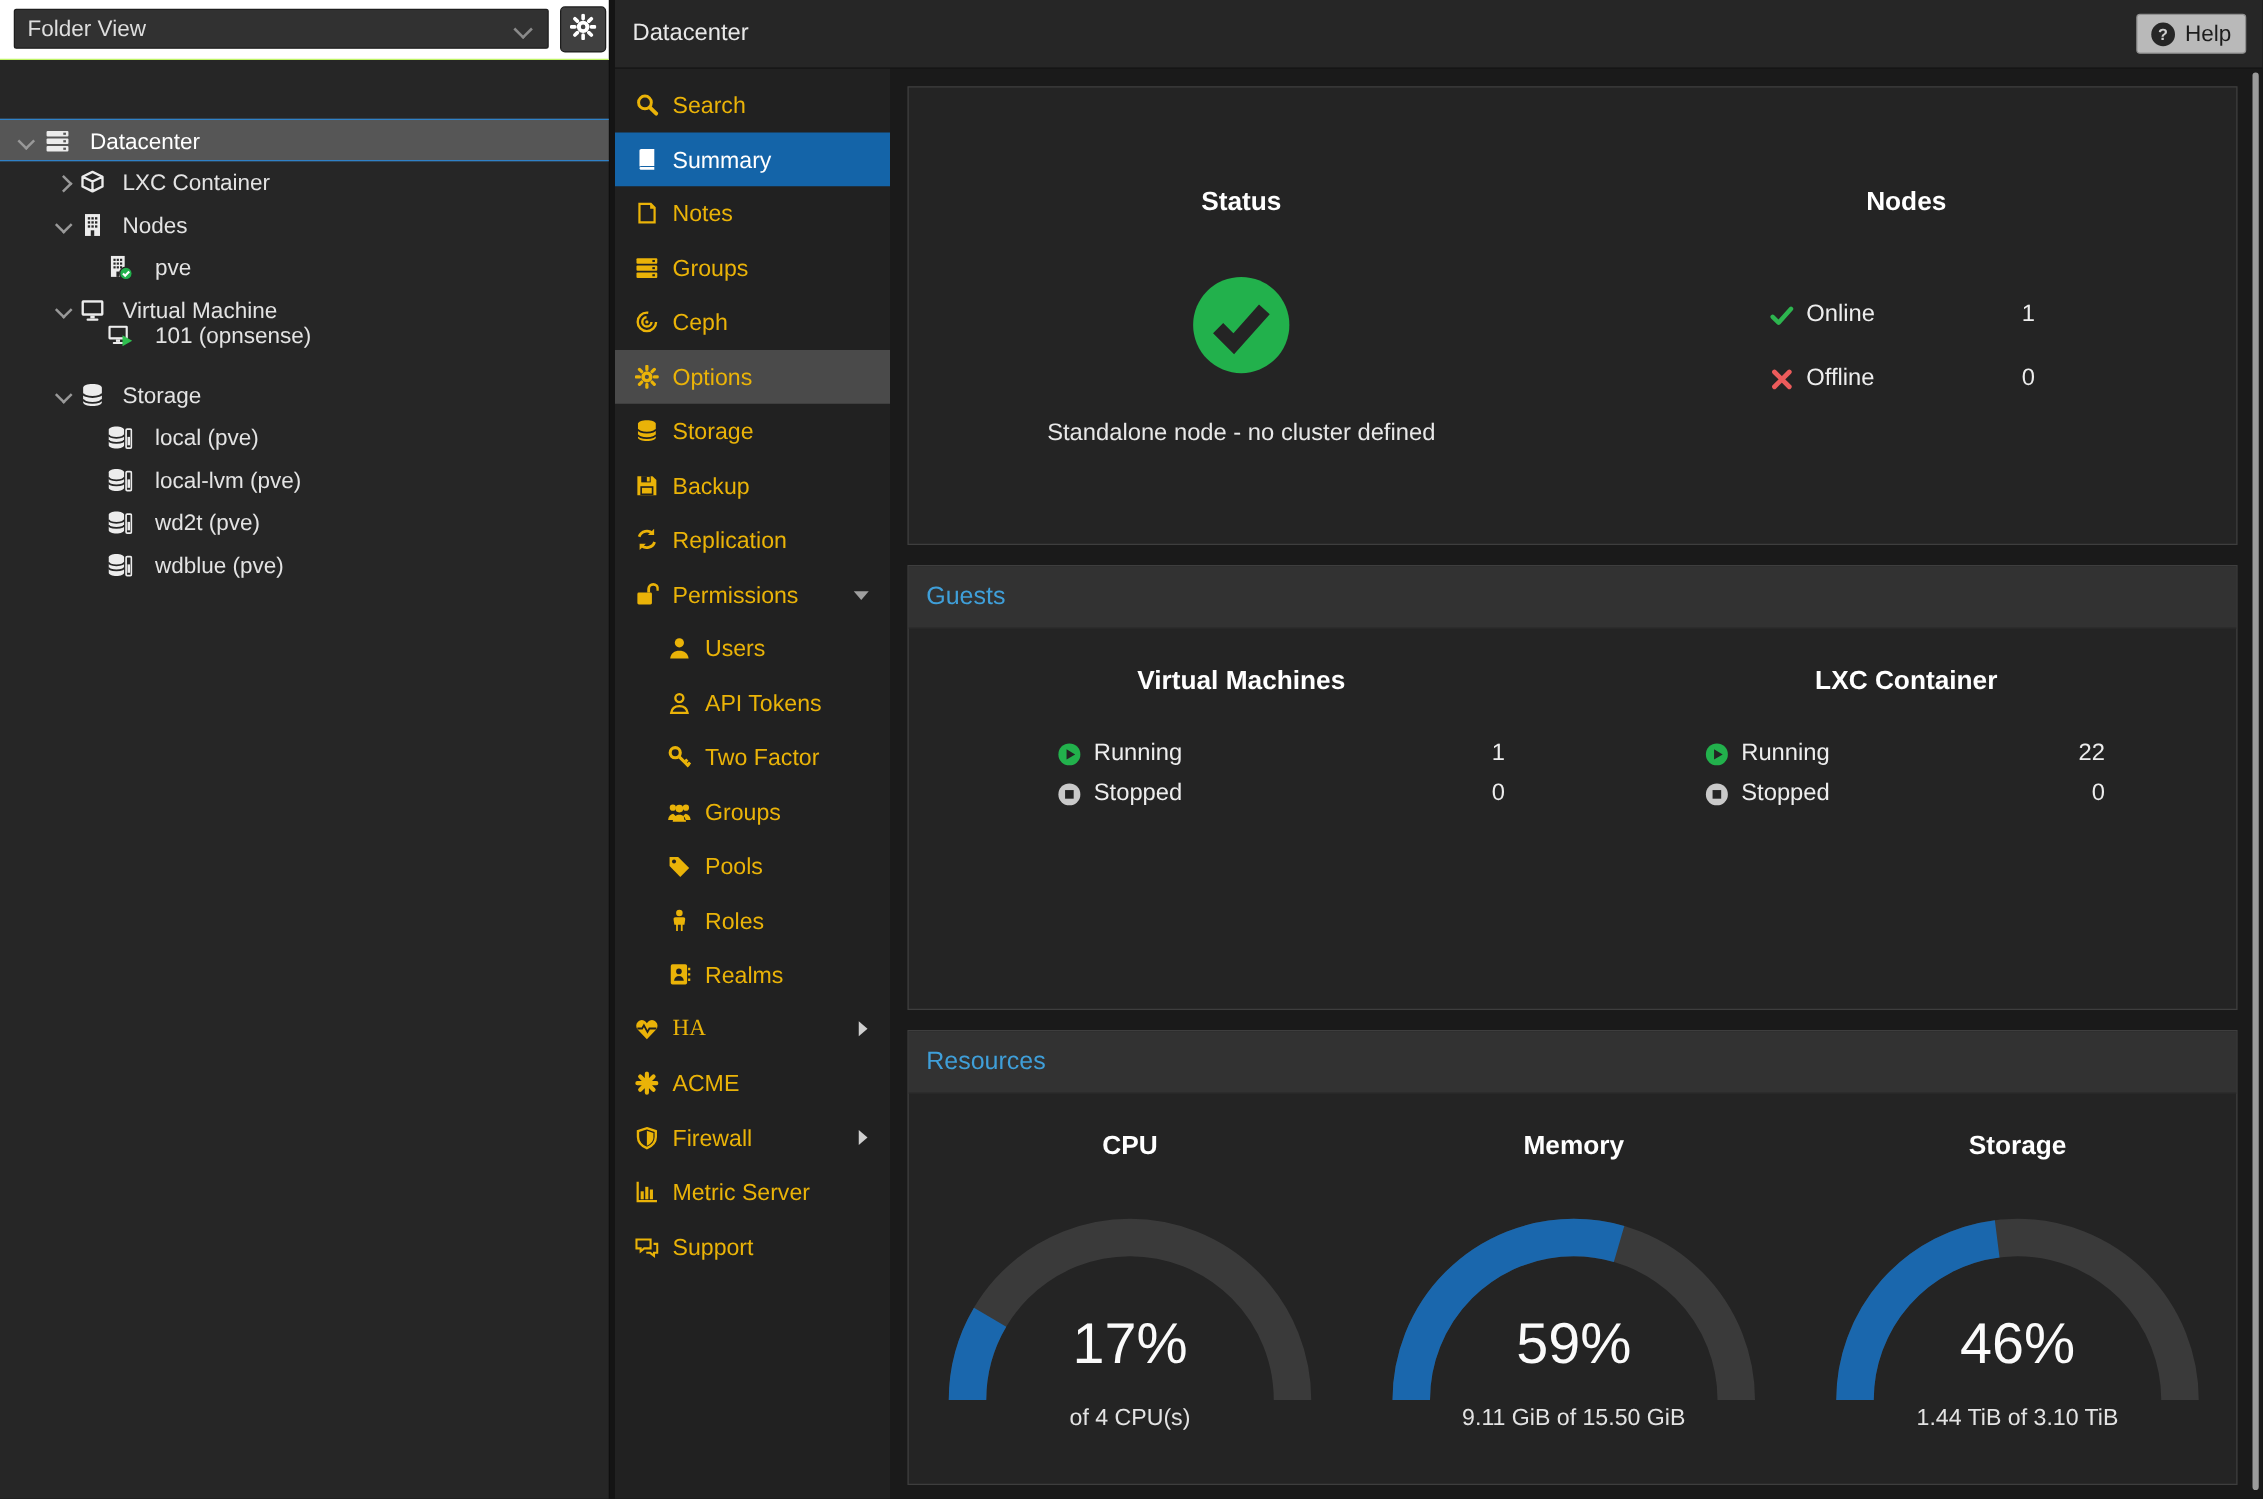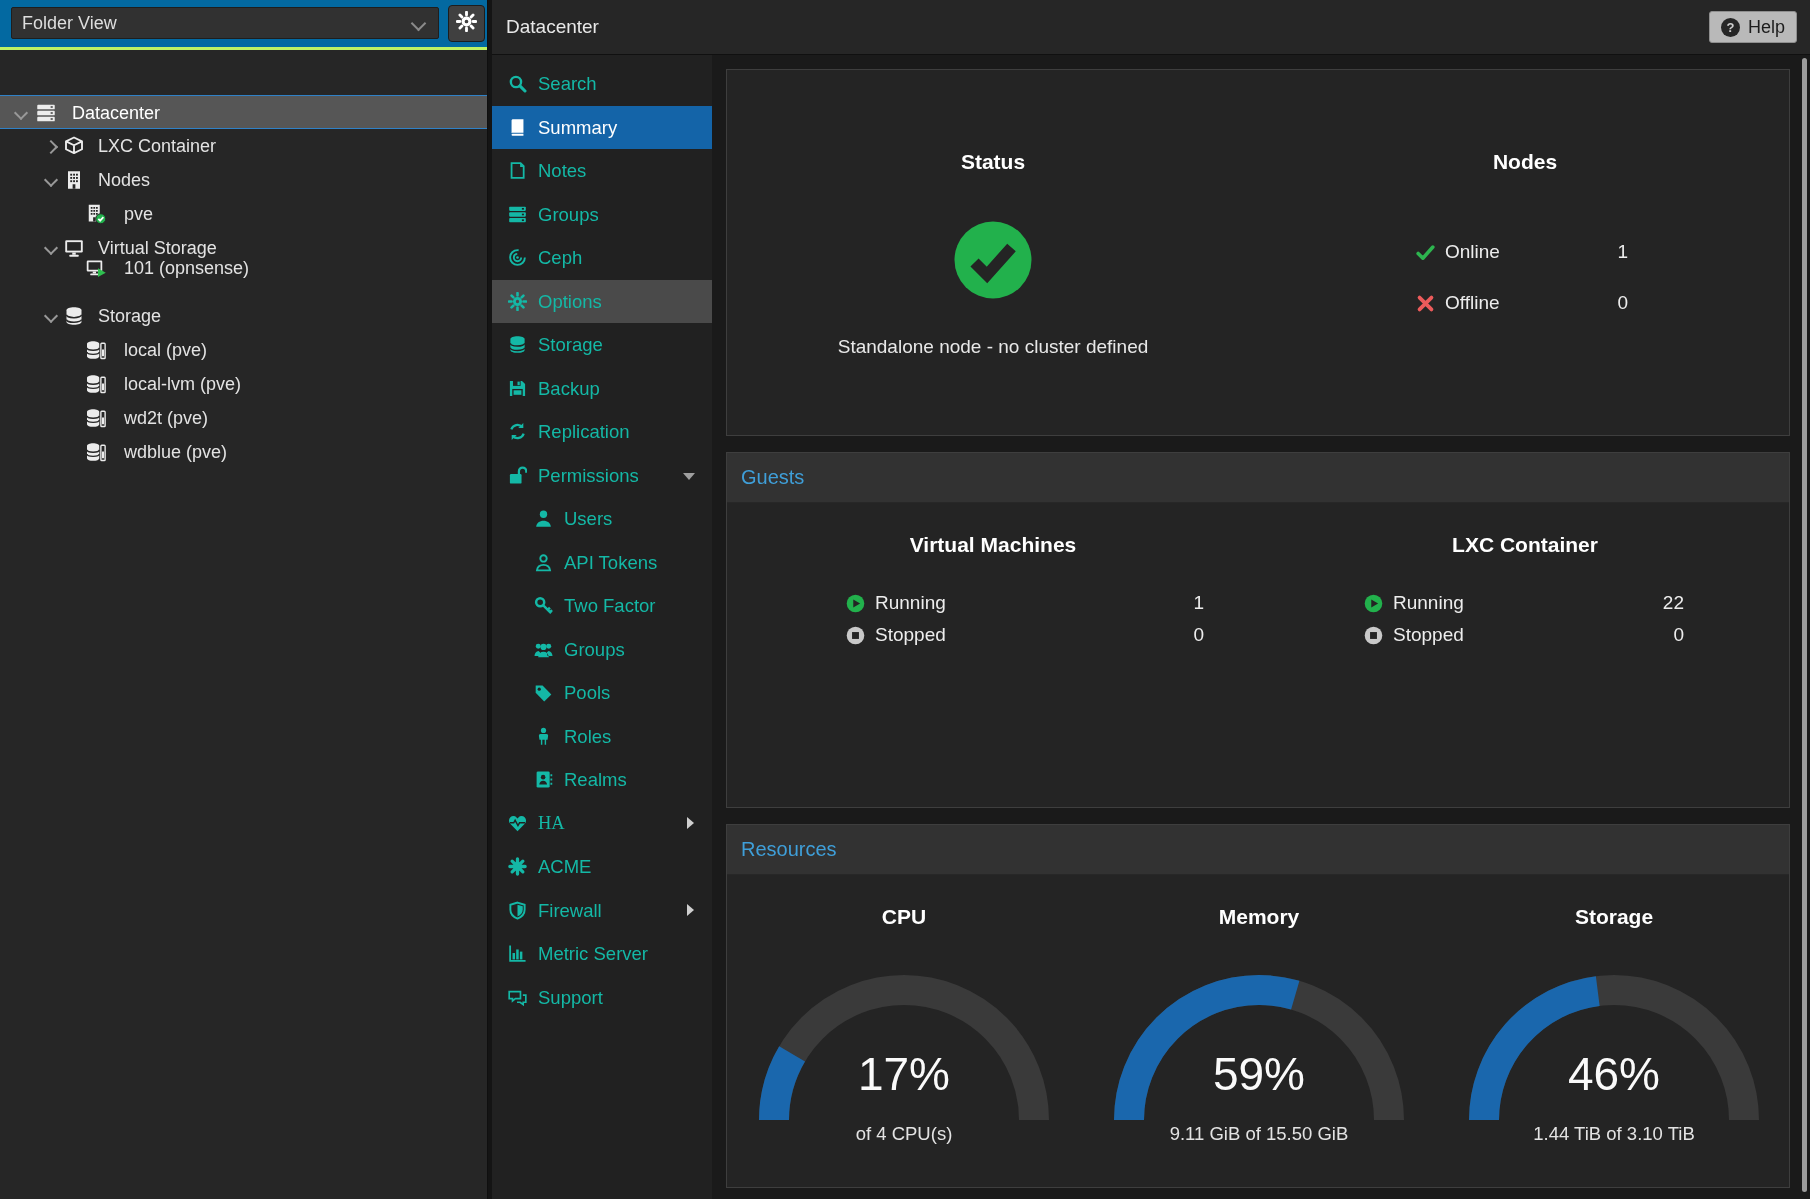--- a/index.html
+++ b/index.html
@@ -3,42 +3,42 @@
 <meta charset="utf-8">
 <style>
   html,body{margin:0;padding:0;}
   body{
     position:relative;width:1810px;height:1199px;overflow:hidden;
     background:#141414;font-family:"Liberation Sans","DejaVu Sans",sans-serif;
     color:#dcdcdc;-webkit-font-smoothing:antialiased;
   }
   
   #left-panel{position:absolute;left:0;top:0;width:488px;height:100%;background:#262626;border-right:1px solid #0f0f0f;box-sizing:border-box;}
-  #combo-bar{position:absolute;top:0;left:0;right:0;height:47px;background:#0369a1;border-bottom:3px solid #bef264;}
+  #combo-bar{position:absolute;top:0;left:0;right:0;height:47px;background:#ffffff;border-bottom:1px solid #bef264;}
   #folder-combo{position:absolute;left:11px;top:7px;width:428px;height:32px;background:#313131;border:1px solid #1e1e1e;border-radius:2px;font-size:18px;color:#dedede;line-height:30px;padding-left:10px;box-sizing:border-box;}
   .combo-chevron{position:absolute;right:14px;top:10px;width:9px;height:9px;border-right:2px solid #8a8a8a;border-bottom:2px solid #8a8a8a;transform:rotate(45deg);}
   #gear-btn{position:absolute;left:448px;top:5px;width:37px;height:37px;background:#404040;border:1px solid #1d1d1d;border-radius:4px;color:#fff;display:flex;align-items:center;justify-content:center;box-sizing:border-box;}
   #gear-btn svg{width:21px;height:21px;}
   #tree{position:absolute;top:47px;left:0;right:0;bottom:0;--cut:#262626;}
   .trow{position:absolute;left:0;right:0;height:34px;font-size:18px;color:#e3e3e3;}
   .trow.selected{background:#565656;border-top:1px solid #2f81c7;border-bottom:1px solid #2f81c7;--cut:#565656;color:#fff;height:32px;}
   .ticon{position:absolute;top:7px;width:24px;height:20px;color:#ececec;}
   .ticon svg{width:20px;height:20px;display:block;}
   .tlabel{position:absolute;top:0;line-height:34px;white-space:nowrap;}
   .expander{position:absolute;top:12px;width:8px;height:8px;border-right:2px solid #999;border-bottom:2px solid #999;}
   .expander.down{transform:rotate(45deg);}
   .expander.right{transform:rotate(-45deg);top:13px;}
   
   #top-bar{position:absolute;left:492px;top:0;right:0;height:55px;background:#262626;border-bottom:1px solid #101010;box-sizing:border-box;}
   #tb-title{position:absolute;left:14px;top:0;line-height:54px;font-size:19px;color:#e8e8e8;}
   #help-btn{position:absolute;right:13px;top:11px;height:32px;background:#b9b9b9;border:1px solid #8f8f8f;border-radius:3px;color:#1c1c1c;font-size:18px;display:flex;align-items:center;padding:0 11px;gap:8px;box-sizing:border-box;}
   #help-qicon{width:19px;height:19px;border-radius:50%;background:#262626;color:#cfcfcf;font-size:13px;font-weight:bold;display:flex;align-items:center;justify-content:center;}
   
   #menu{position:absolute;left:492px;top:55px;width:220px;bottom:0;background:#212121;}
-  .mrow{position:absolute;left:0;width:220px;height:43px;color:#14b8a6;font-size:18.5px;--cut:#212121;}
+  .mrow{position:absolute;left:0;width:220px;height:43px;color:#eab308;font-size:18.5px;--cut:#212121;}
   .mrow.selected{background:#1464a8;color:#fff;--cut:#1464a8;}
   .mrow.hover{background:#4a4a4a;--cut:#4a4a4a;}
   .micon{position:absolute;top:12px;width:20px;height:20px;}
   .micon svg{width:19px;height:19px;display:block;}
   .mlabel{position:absolute;top:0;line-height:43px;white-space:nowrap;}
   .caret{position:absolute;width:0;height:0;}
   .caret.down{right:17px;top:19px;border-left:6px solid transparent;border-right:6px solid transparent;border-top:7px solid #9f9f9f;}
   .caret.right{right:18px;top:15px;border-top:6px solid transparent;border-bottom:6px solid transparent;border-left:7px solid #cfcfcf;}
   
   #content{position:absolute;left:712px;top:55px;right:0;bottom:0;background:#1a1a1a;--cut:#242424;}
@@ -159,21 +159,21 @@
       <div class="trow" style="top: 184px;">
         <span class="expander down" style="left: 46px;"></span>
         <span class="ticon" style="left: 64px;">
           <svg viewBox="0 0 16 16">
             <rect x="1" y="1.8" width="14" height="9.8" rx="1" fill="currentColor"></rect>
             <rect x="2.5" y="3.3" width="11" height="6.8" fill="var(--cut,#262626)"></rect>
             <rect x="6.6" y="11.6" width="2.8" height="1.8" fill="currentColor"></rect>
             <rect x="4.2" y="13.4" width="7.6" height="1.5" rx=".6" fill="currentColor"></rect>
           </svg>
         </span>
-        <span class="tlabel" style="left: 98px;">Virtual Storage</span>
+        <span class="tlabel" style="left: 98px;">Virtual Machine</span>
       </div>
       <div class="trow" style="top: 204px;">
         <span class="ticon" style="left: 86px;">
           <svg viewBox="0 0 16 16">
             <rect x="0.6" y="2" width="12.4" height="8.8" rx=".9" fill="currentColor"></rect>
             <rect x="2" y="3.4" width="9.6" height="6" fill="var(--cut,#262626)"></rect>
             <rect x="5.4" y="10.8" width="2.6" height="1.6" fill="currentColor"></rect>
             <rect x="3.4" y="12.4" width="6.6" height="1.4" rx=".5" fill="currentColor"></rect>
             <path fill="#2fbf4f" d="M9.6 8.2v7l6.2-3.5z"></path>
           </svg>

